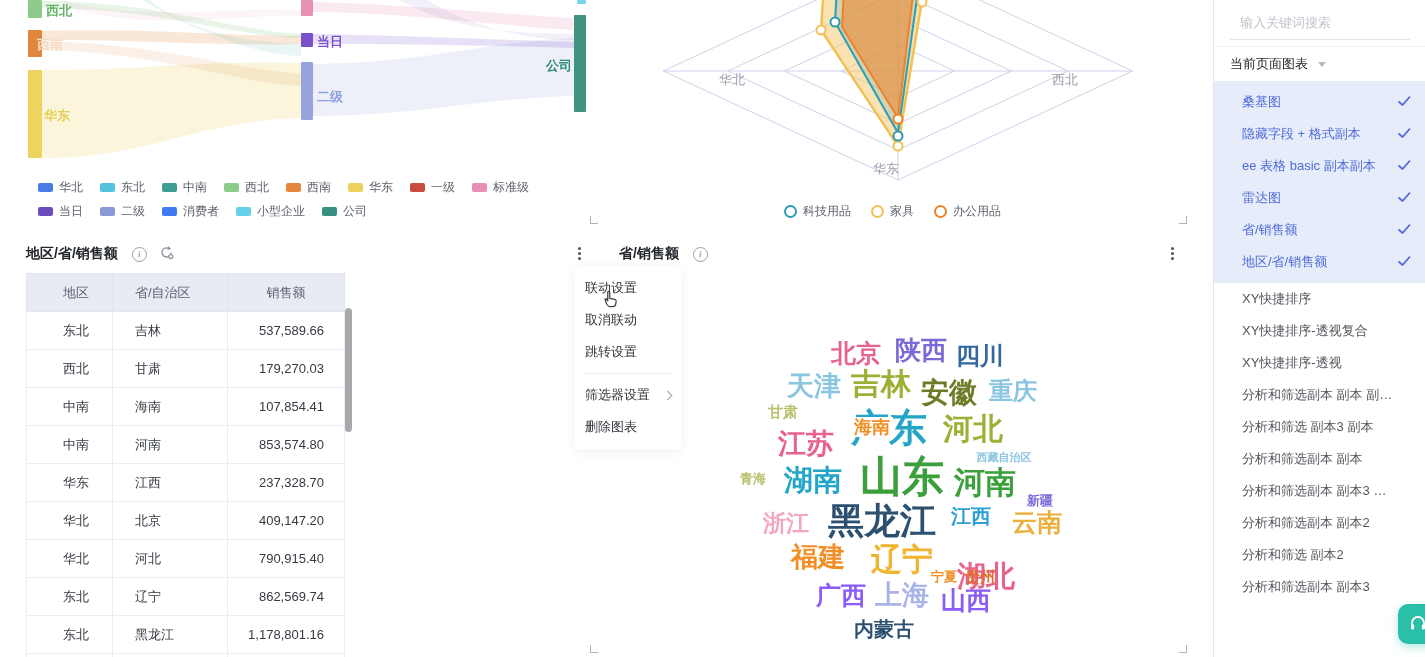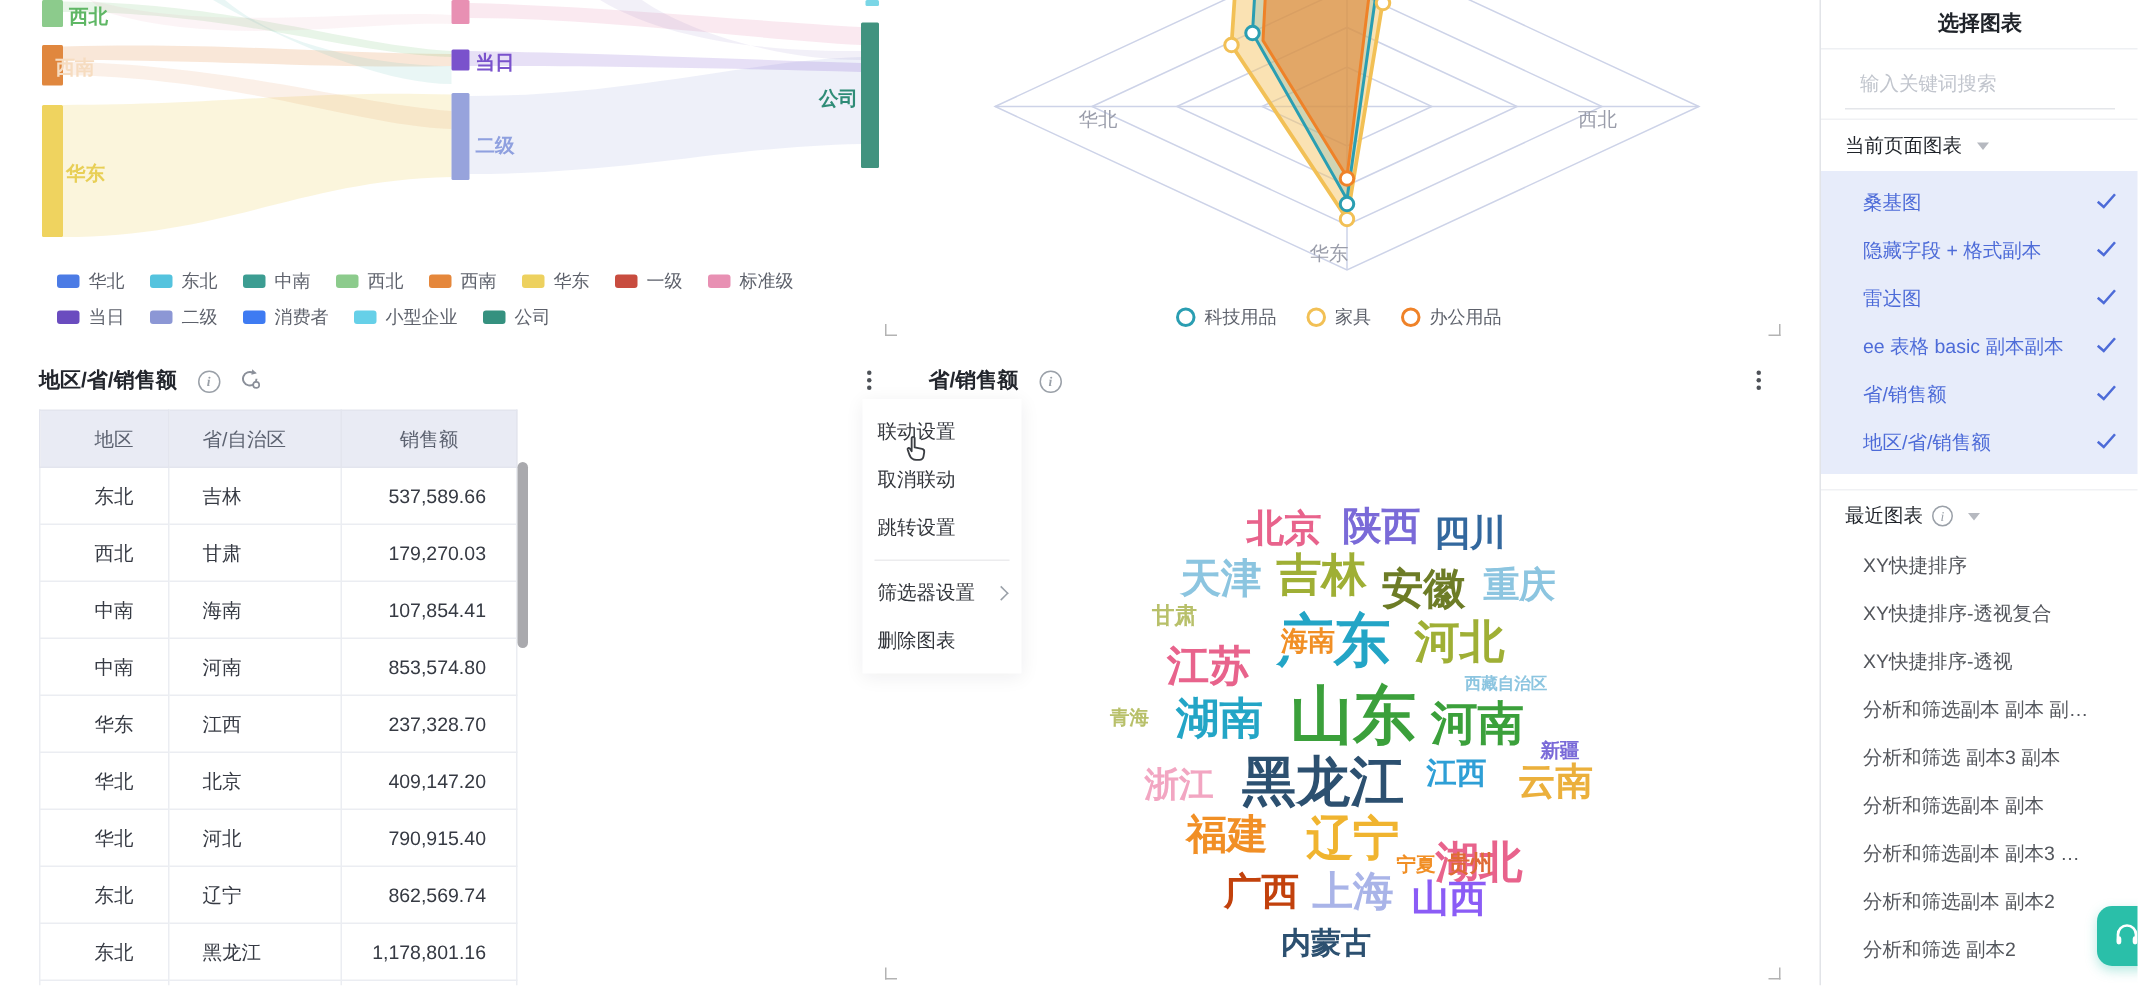--- a/index.html
+++ b/index.html
@@ -313,21 +313,21 @@
       <span class="word" style="left: 1040px; top: 500px; font-size: 13px; color: rgb(122, 106, 216);">新疆</span>
       <span class="word" style="left: 786px; top: 523px; font-size: 23px; color: rgb(242, 166, 194);">浙江</span>
       <span class="word" style="left: 882px; top: 521px; font-size: 36px; color: rgb(44, 80, 112);">黑龙江</span>
       <span class="word" style="left: 971px; top: 516px; font-size: 20px; color: rgb(46, 159, 214);">江西</span>
       <span class="word" style="left: 1037px; top: 522px; font-size: 25px; color: rgb(235, 176, 60);">云南</span>
       <span class="word" style="left: 818px; top: 557px; font-size: 27px; color: rgb(241, 143, 37);">福建</span>
       <span class="word" style="left: 902px; top: 559px; font-size: 31px; color: rgb(240, 180, 47);">辽宁</span>
       <span class="word" style="left: 986px; top: 576px; font-size: 29px; color: rgb(232, 99, 140); font-family: Liberation Serif, serif;">湖北</span>
       <span class="word" style="left: 944px; top: 576px; font-size: 13px; color: rgb(241, 143, 37);">宁夏</span>
       <span class="word" style="left: 980px; top: 576px; font-size: 15px; color: rgb(223, 107, 53);">贵州</span>
-      <span class="word" style="left: 841px; top: 595px; font-size: 25px; color: #c2410c;">广西</span>
+      <span class="word" style="left: 841px; top: 595px; font-size: 25px; color: #8b5cf6;">广西</span>
       <span class="word" style="left: 902px; top: 595px; font-size: 27px; color: rgb(169, 180, 232);">上海</span>
       <span class="word" style="left: 966px; top: 600px; font-size: 25px; color: #8b5cf6;">山西</span>
       <span class="word" style="left: 884px; top: 629px; font-size: 20px; color: rgb(44, 80, 112);">内蒙古</span>
     </div>
 
   <div class="ctx" id="ctxMenu">
       <div class="ctx-item">联动设置</div>
       <div class="ctx-item">取消联动</div>
       <div class="ctx-item">跳转设置</div>
       <div class="ctx-sep"></div>
@@ -336,21 +336,20 @@
     </div>
   <svg width="18" height="19" viewBox="0 0 16 17" style="position:absolute;left:601px;top:289px;">
     <path d="M7.2 15.5 C5.6 14.8 4.8 13.3 4.4 11.9 L3.6 9.5 C3.4 8.7 4.4 8.3 4.9 9 L6 10.6 L6 3 C6 1.7 7.8 1.7 7.8 3 L7.8 8.3 L12.2 9.2 C13.2 9.4 13.6 10.1 13.5 11.1 L13.1 13.5 C12.9 14.8 11.9 15.7 10.6 15.7 L8.6 15.7 Z" fill="#fff" stroke="#3a3d42" stroke-width="1.1" stroke-linejoin="round"></path>
   </svg>
 <span class="radar-axis-label" style="left: 732px; top: 80px;">华北</span>
     <span class="radar-axis-label" style="left: 1065px; top: 80px;">西北</span>
     <span class="radar-axis-label" style="left: 886px; top: 169px;">华东</span>
   </div>
 
 <aside class="sidebar">
-  <div class="sb-title">选择图表</div>
   <div class="sb-search">
     <svg width="14" height="14" viewBox="0 0 14 14">
       <circle cx="6" cy="6" r="4.2" fill="none" stroke="#8a8f99" stroke-width="1.4"></circle>
       <line x1="9.4" y1="9.4" x2="13" y2="13" stroke="#8a8f99" stroke-width="1.4"></line>
     </svg>
     <input placeholder="输入关键词搜索" style="">
   </div>
   <div class="sb-section">
     <span>当前页面图表</span>
       <span class="caret"></span>
@@ -362,49 +361,44 @@
             <polyline points="1.5,6.5 5.5,10 13,1.5" fill="none" stroke="#4D6BD8" stroke-width="1.7"></polyline>
           </svg></span>
       </div>
       <div class="sb-item sel">
         <span>隐藏字段 + 格式副本</span>
         <span class="chk"><svg width="15" height="12" viewBox="0 0 15 12">
             <polyline points="1.5,6.5 5.5,10 13,1.5" fill="none" stroke="#4D6BD8" stroke-width="1.7"></polyline>
           </svg></span>
       </div>
       <div class="sb-item sel">
+        <span>ee 表格 basic 副本副本</span>
+        <span class="chk"><svg width="15" height="12" viewBox="0 0 15 12">
+            <polyline points="1.5,6.5 5.5,10 13,1.5" fill="none" stroke="#4D6BD8" stroke-width="1.7"></polyline>
+          </svg></span>
+      </div>
+      <div class="sb-item sel">
         <span>雷达图</span>
         <span class="chk"><svg width="15" height="12" viewBox="0 0 15 12">
             <polyline points="1.5,6.5 5.5,10 13,1.5" fill="none" stroke="#4D6BD8" stroke-width="1.7"></polyline>
           </svg></span>
       </div>
       <div class="sb-item sel">
-        <span>ee 表格 basic 副本副本</span>
-        <span class="chk"><svg width="15" height="12" viewBox="0 0 15 12">
-            <polyline points="1.5,6.5 5.5,10 13,1.5" fill="none" stroke="#4D6BD8" stroke-width="1.7"></polyline>
-          </svg></span>
-      </div>
-      <div class="sb-item sel">
         <span>省/销售额</span>
         <span class="chk"><svg width="15" height="12" viewBox="0 0 15 12">
             <polyline points="1.5,6.5 5.5,10 13,1.5" fill="none" stroke="#4D6BD8" stroke-width="1.7"></polyline>
           </svg></span>
       </div>
       <div class="sb-item sel">
         <span>地区/省/销售额</span>
         <span class="chk"><svg width="15" height="12" viewBox="0 0 15 12">
             <polyline points="1.5,6.5 5.5,10 13,1.5" fill="none" stroke="#4D6BD8" stroke-width="1.7"></polyline>
           </svg></span>
       </div>
     </div>
-  <div class="sb-section" style="margin-top:10px;">
-    <span>最近图表</span>
-    <span class="iicon" style="width:12px;height:12px;line-height:12px;">i</span>
-    <span class="caret"></span>
-  </div>
   <div id="sbRecent">
       <div class="sb-item recent">
         <span>XY快捷排序</span>
       </div>
       <div class="sb-item recent">
         <span>XY快捷排序-透视复合</span>
       </div>
       <div class="sb-item recent">
         <span>XY快捷排序-透视</span>
       </div>

